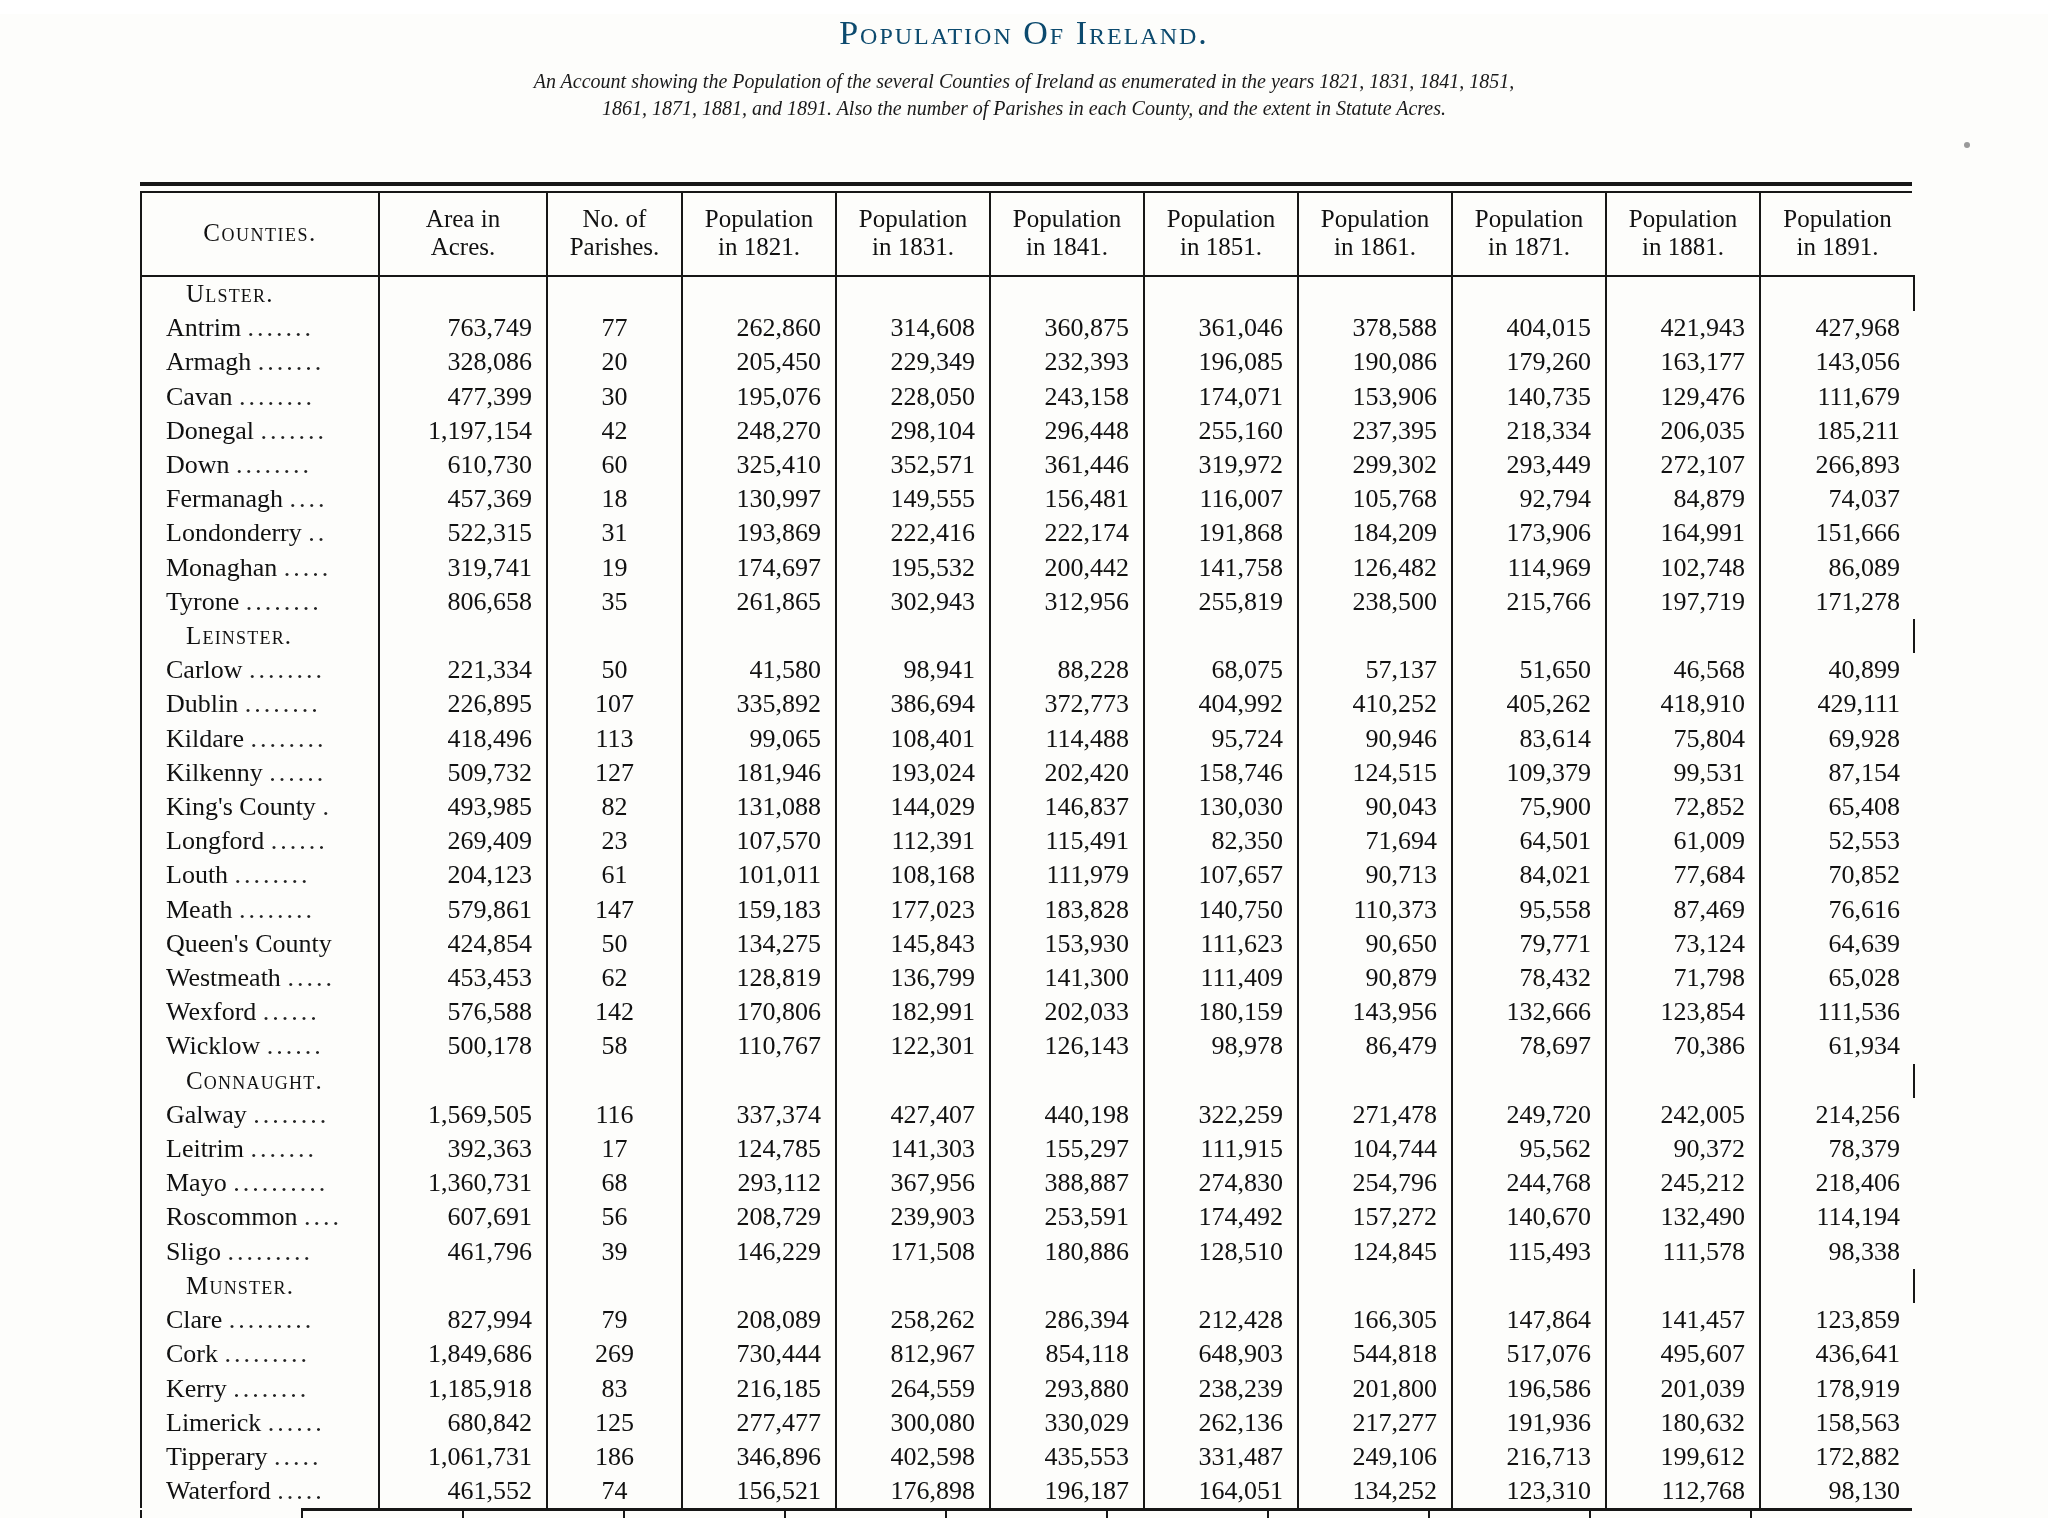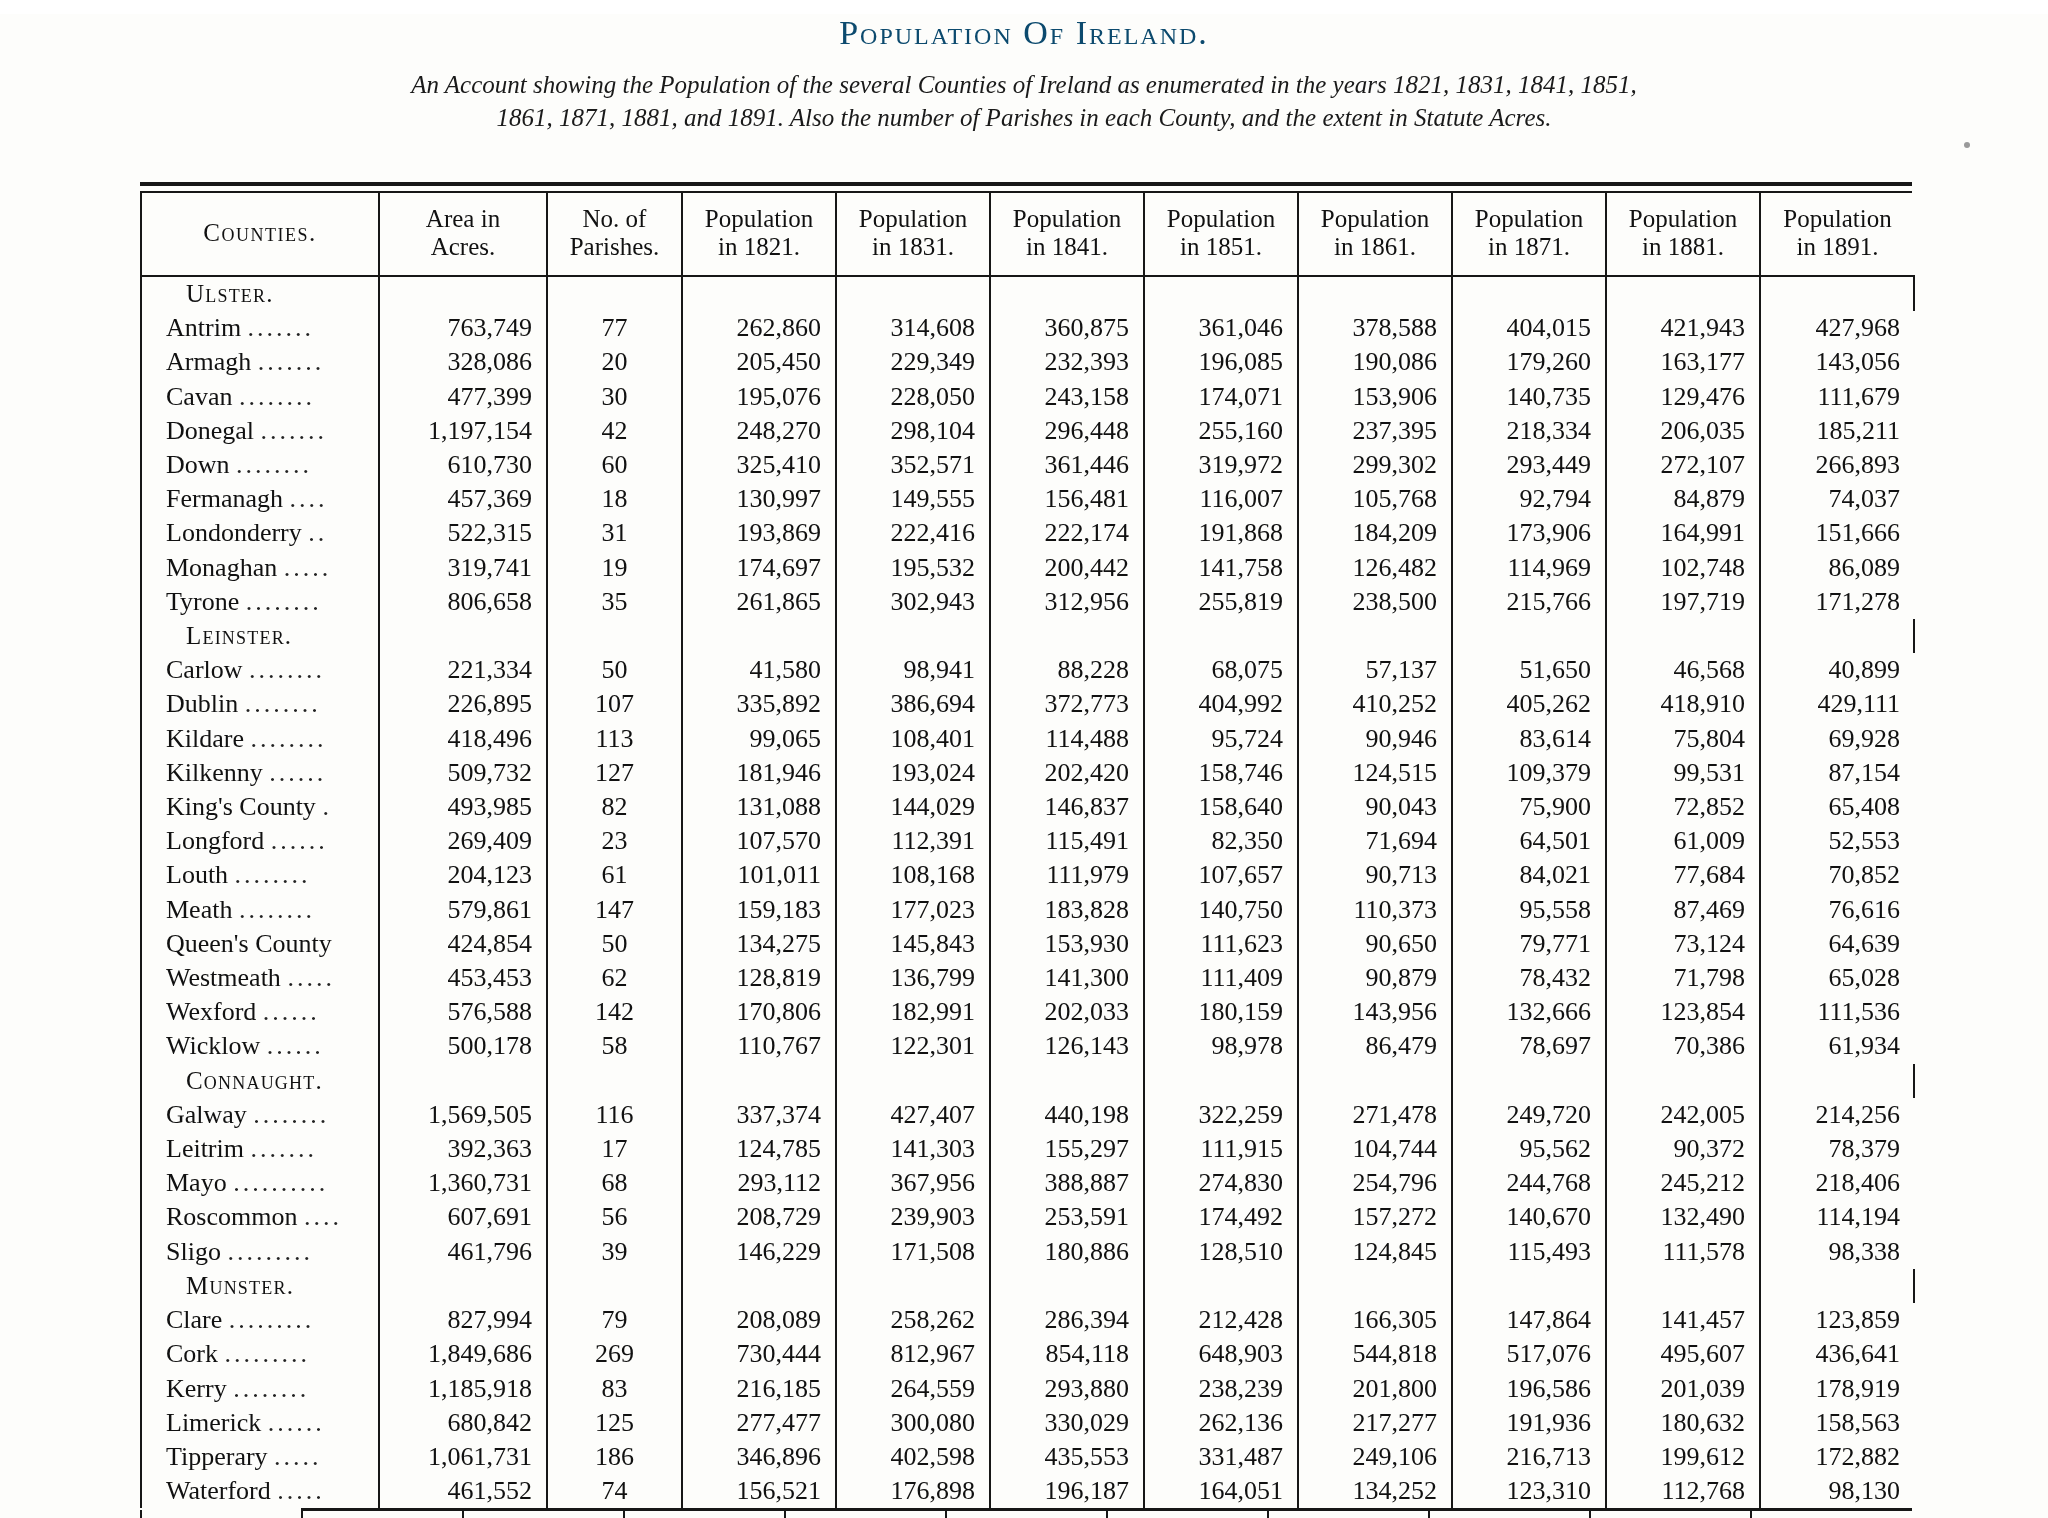--- a/index.html
+++ b/index.html
@@ -30,21 +30,21 @@
     letter-spacing: 2px;
     margin: 14px 0 0 0;
     font-variant: small-caps;
     text-transform: capitalize;
     font-weight: normal;
     color: #0c4a6e;
   }
   .subtitle {
     text-align: center;
     font-style: italic;
-    font-size: 25px;
+    font-size: 20px;
     line-height: 1.33;
     margin: 16px auto 0 auto;
     width: 1830px;
     color: #1a1a1a;
   }
   .subtitle .ln2 { display: block; }
 
   
   .table-wrap {
     position: absolute;
@@ -430,21 +430,21 @@
             <td class="num">99,531</td>
             <td class="num">87,154</td>
           </tr>
           <tr>
             <td class="county"><span>King's County</span> <span class="leader">.</span></td>
             <td class="num">493,985</td>
             <td class="num parish">82</td>
             <td class="num">131,088</td>
             <td class="num">144,029</td>
             <td class="num">146,837</td>
-            <td class="num">158,640</td>
+            <td class="num">130,030</td>
             <td class="num">90,043</td>
             <td class="num">75,900</td>
             <td class="num">72,852</td>
             <td class="num">65,408</td>
           </tr>
           <tr>
             <td class="county"><span>Longford</span> <span class="leader">......</span></td>
             <td class="num">269,409</td>
             <td class="num parish">23</td>
             <td class="num">107,570</td>

